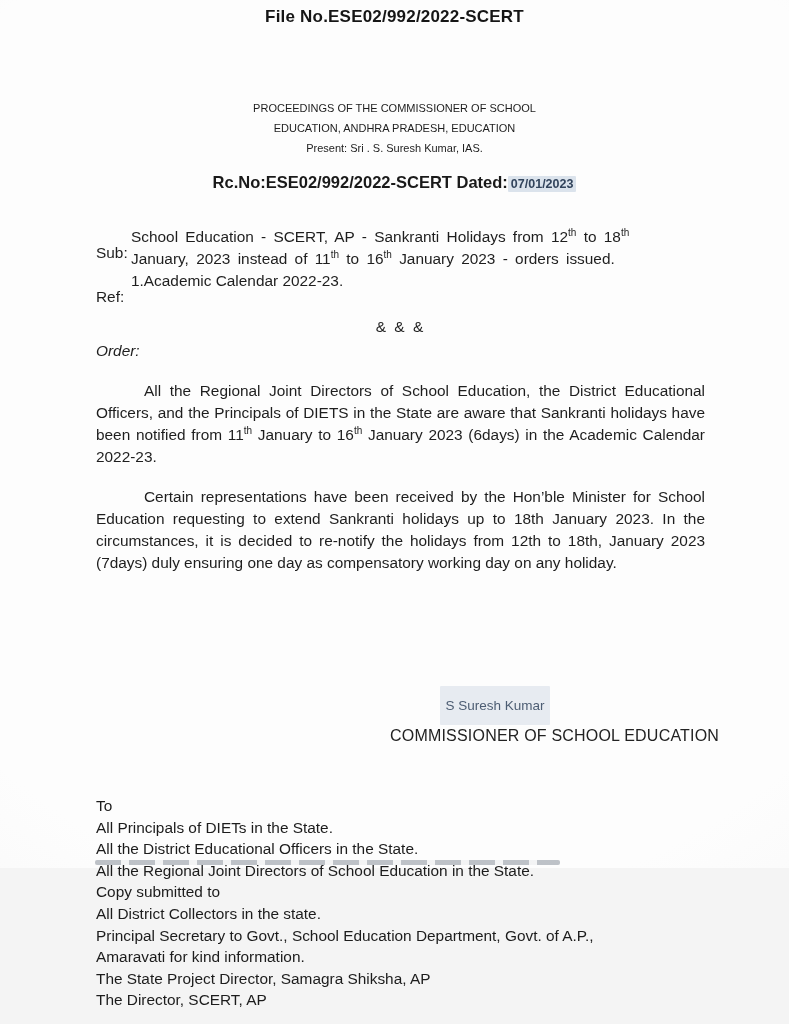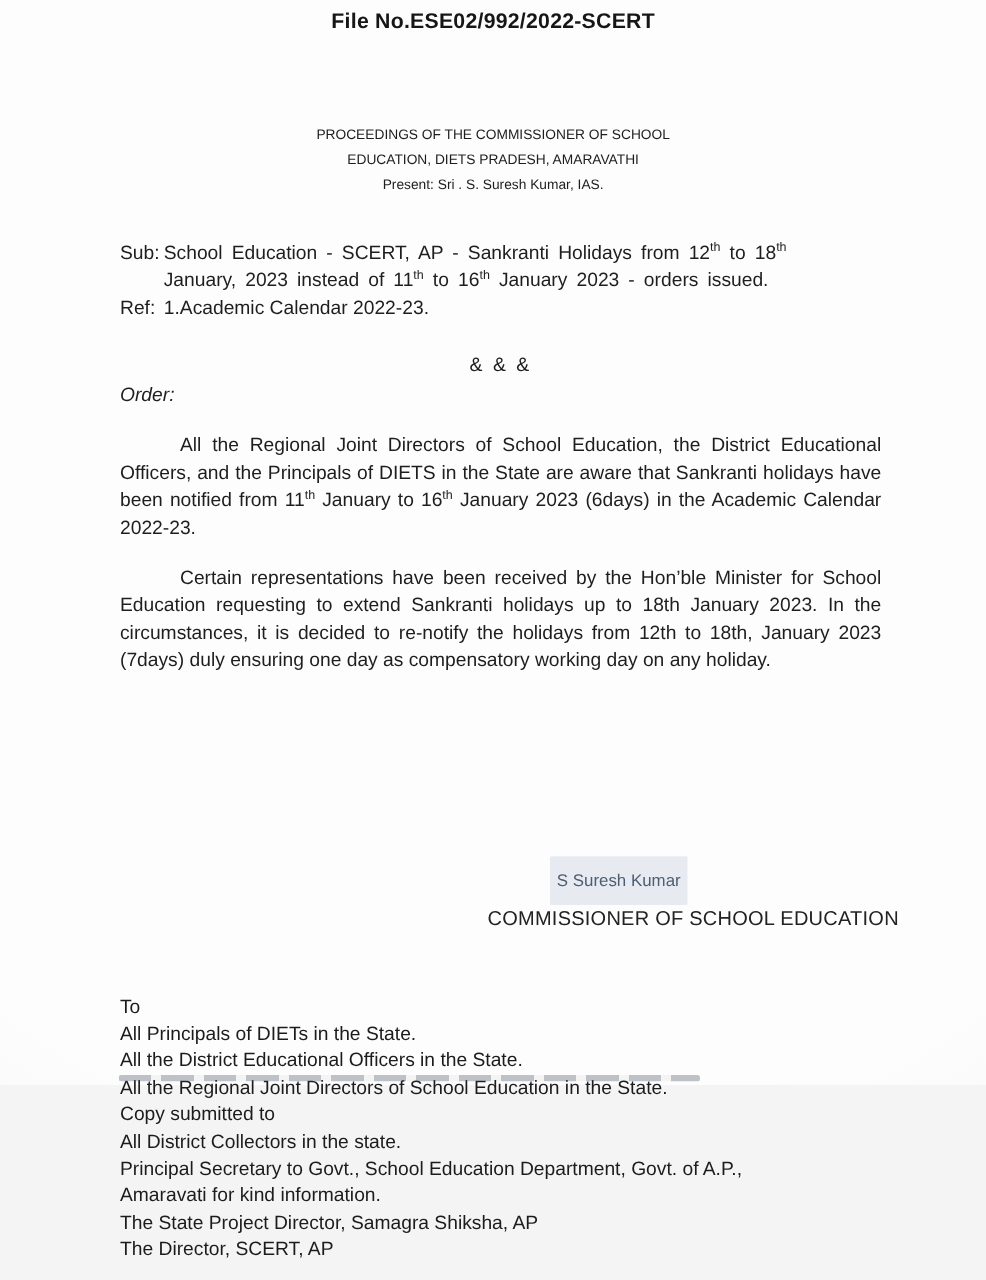--- a/index.html
+++ b/index.html
@@ -45,21 +45,21 @@
     padding:1px 3px;
     border-radius:1px;
   }
   .body-col{
     margin:34px 84px 0 96px; 
     font-size:15.4px;
     line-height:22px;
     color:#1e1e1e;
   }
   .sub-row,.ref-row{position:relative;padding-left:35px;}
-  .row-label{position:absolute;left:0;top:0;}
+  .row-label{position:absolute;left:0;top:16px;}
   .sub-text{
     width:552px;
     text-align:justify;
     word-spacing:3px;
   }
   .ref-items{width:560px;}
   sup{font-size:10px;line-height:0;vertical-align:super;}
   .separator{
     margin-top:24px;
     text-align:center;
@@ -113,24 +113,27 @@
 </style>
 </head>
 <body>
 
 <div class="page">
 
   <div class="file-no">File No.ESE02/992/2022-SCERT</div>
 
   <div class="header-block">
     <div>PROCEEDINGS OF THE COMMISSIONER OF SCHOOL</div>
-    <div>EDUCATION, DIETS PRADESH, AMARAVATHI</div>
+    <div>EDUCATION, ANDHRA PRADESH, EDUCATION</div>
     <div>Present: Sri . S. Suresh Kumar, IAS.</div>
   </div>
 
+  <div class="rc-line">
+    <span>Rc.No:ESE02/992/2022-SCERT Dated:</span><span class="rc-date" style="color: rgb(50, 68, 92); background: rgb(219, 227, 236);">07/01/2023</span>
+  </div>
 
   <div class="body-col">
 
     <div class="sub-row">
       <span class="row-label">Sub:</span>
       <div class="sub-text"><span>School Education - SCERT, AP - Sankranti Holidays from 12</span><sup>th</sup><span> to 18</span><sup>th</sup><br><span>January, 2023 instead of 11</span><sup>th</sup><span> to 16</span><sup>th</sup><span> January 2023 - orders issued.</span></div>
     </div>
 
     <div class="ref-row">
       <span class="row-label">Ref:</span>

